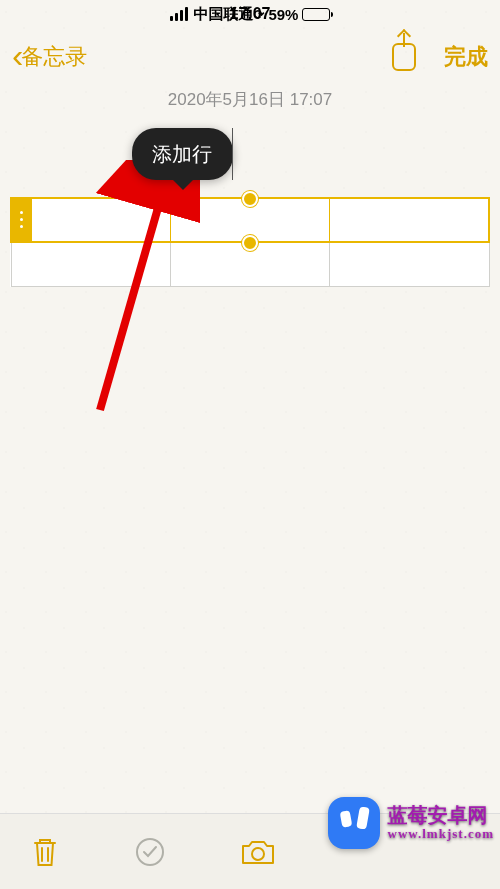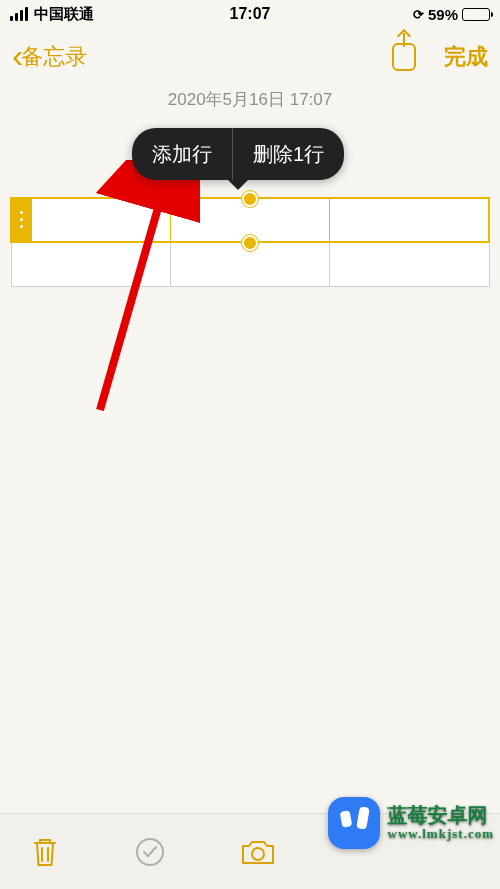--- a/index.html
+++ b/index.html
@@ -16,21 +16,21 @@
       content: "";
       position: absolute; inset: 0;
       background:
         radial-gradient(circle at 15% 30%, rgba(0,0,0,0.015) 1px, transparent 1px),
         radial-gradient(circle at 60% 70%, rgba(0,0,0,0.015) 1px, transparent 1px);
       background-size: 40px 40px;
       pointer-events: none;
     }
     .status-bar {
       height: 28px;
-      display: flex; align-items: center; justify-content: space-between;
+      display: flex; align-items: center; justify-content: center;
       padding: 8px 10px;
       font-size: 15px; font-weight: 600; color: #000;
     }
     .status-left { display: flex; align-items: center; gap: 6px; }
     .signal-bars { display: flex; align-items: flex-end; gap: 2px; }
     .signal-bars span { width: 3px; background: #000; border-radius: 1px; }
     .signal-bars span:nth-child(1){height:5px}
     .signal-bars span:nth-child(2){height:8px}
     .signal-bars span:nth-child(3){height:11px}
     .signal-bars span:nth-child(4){height:14px}
@@ -110,21 +110,21 @@
       width:52px; height:52px; background:#2f7af5; border-radius:16px;
       display:flex; align-items:center; justify-content:center;
       box-shadow:0 2px 6px rgba(0,0,0,0.3);
       position:relative;
     }
     .blue-blob::before, .blue-blob::after {
       content:""; position:absolute; background:#fff; border-radius:4px;
     }
     .blue-blob::before { width:10px; height:16px; left:13px; top:14px; transform:rotate(-10deg); }
     .blue-blob::after  { width:10px; height:22px; right:12px; top:10px; transform:rotate(10deg); }
-    .ov-text { color:#15803d; text-shadow:0 1px 3px rgba(0,0,0,0.6); font-size:20px; font-weight:600; line-height:1.15; }
+    .ov-text { color:#a21caf; text-shadow:0 1px 3px rgba(0,0,0,0.6); font-size:20px; font-weight:600; line-height:1.15; }
     .ov-sub { font-size:13px; letter-spacing:1px; opacity:0.95;font-family:Liberation Serif, serif; }
   </style>
 </head>
 <body>
 
 <div class="status-bar">
   <div class="status-left">
     <span class="signal-bars">
         <span></span>
         <span></span>
@@ -152,21 +152,20 @@
     </div>
     <div class="done">完成</div>
   </div>
 </div>
 
 <div class="timestamp">2020年5月16日 17:07</div>
 
 <div class="context-menu">
   <div class="item">添加行</div>
   <div class="sep"></div>
-  <div class="item">删除1行</div>
 </div>
 
 <div class="table-wrap">
   <div class="table-grab">
       <span></span>
       <span></span>
       <span></span>
     </div>
   <div class="handle top"></div>
   <div class="handle bot"></div>

